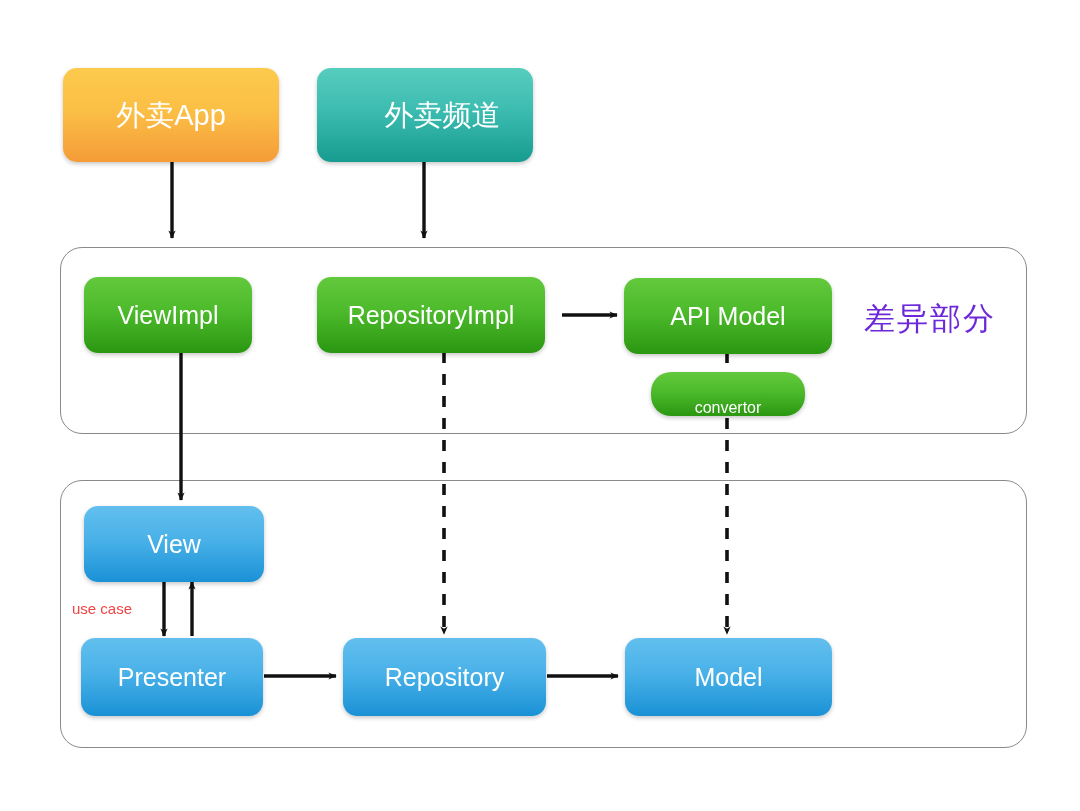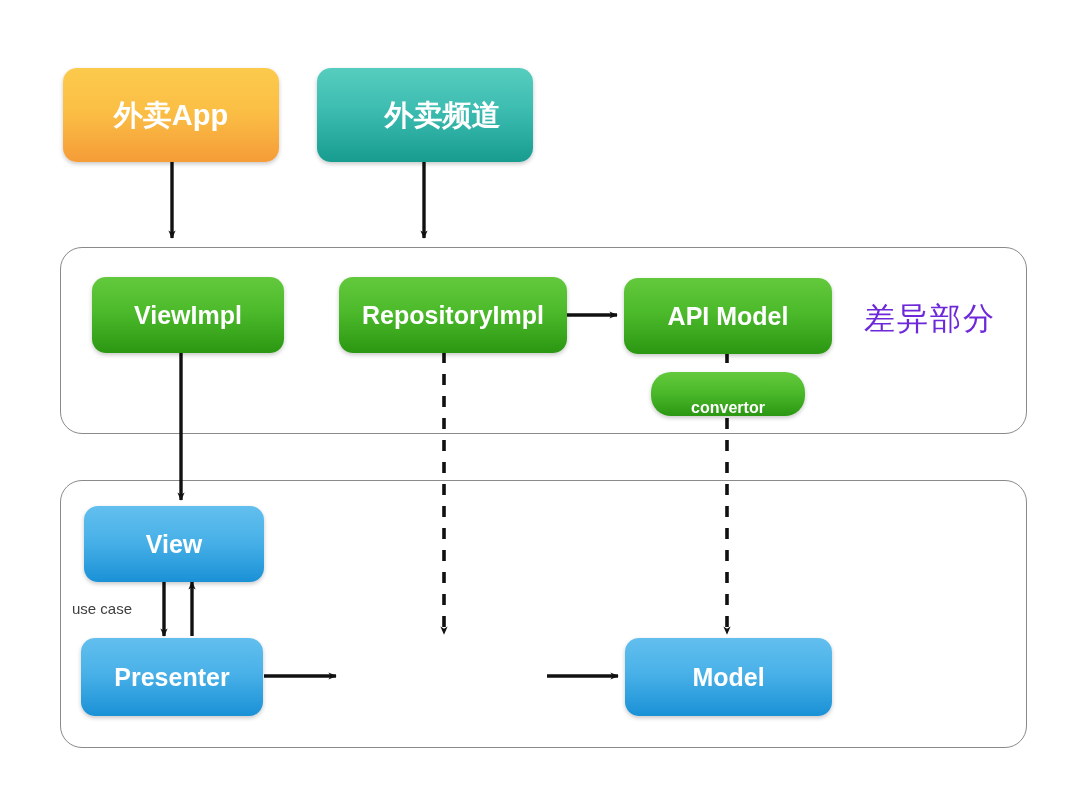--- a/index.html
+++ b/index.html
@@ -34,21 +34,20 @@
     display: flex;
     align-items: center;
     justify-content: center;
     color: #ffffff;
     text-align: center;
     border-radius: 14px;
     box-shadow: 0 2px 4px rgba(0,0,0,0.22);
     z-index: 5;
     line-height: 1;
     white-space: nowrap;
-    font-weight: bold;
   }
   .node.orange {
     background: linear-gradient(to bottom, #fcca4c 0%, #fbbf45 45%, #f59c38 100%);
   }
   .node.teal {
     background: linear-gradient(to bottom, #56cdbe 0%, #3cbcb0 45%, #189c90 100%);
   }
   .node.green {
     background: linear-gradient(to bottom, #63c93c 0%, #4cba2b 45%, #2b9712 100%);
   }
@@ -70,21 +69,21 @@
     color: #6d28d9;
     letter-spacing: 2px;
     white-space: nowrap;
     z-index: 4;
   }
 
   
   .edge-label {
     position: absolute;
     font-size: 15px;
-    color: #404040;
+    color: #ef4444;
     white-space: nowrap;
     z-index: 6;
   }
 
   
   #edges {
     position: absolute;
     left: 0;
     top: 0;
     width: 1080px;
@@ -152,25 +151,25 @@
   </div>
 
   <div class="node teal lbl-top" style="left:317px; top:68px; width:216px; height:94px;padding-left:35px;">
     <span>外卖频道</span>
   </div>
 
   <div class="panel" style="left:60px; top:247px; width:967px; height:187px;"></div>
 
   <div class="caption" style="left:864px; top:298px;">差异部分</div>
 
-  <div class="node green lbl-mid" style="left:84px; top:277px; width:192px; height:76px;margin-left:8px;">
+  <div class="node green lbl-mid" style="left:84px; top:277px; width:168px; height:76px;">
     <span>ViewImpl</span>
   </div>
 
-  <div class="node green lbl-mid" style="left:339px; top:277px; width:228px; height:76px;">
+  <div class="node green lbl-mid" style="left:317px; top:277px; width:228px; height:76px;">
     <span>RepositoryImpl</span>
   </div>
 
   <div class="node green lbl-mid" style="left:624px; top:278px; width:208px; height:76px;">
     <span>API Model</span>
   </div>
 
   <div class="node green pill lbl-small" style="left:651px; top:372px; width:154px; height:44px;align-items:flex-end;">
     <span>convertor</span>
   </div>
@@ -179,20 +178,23 @@
 
 
   <div class="node blue lbl-mid" style="left:81px; top:638px; width:182px; height:78px;">
     <span>Presenter</span>
   </div>
 
   <div class="node blue lbl-mid" style="left:84px; top:506px; width:180px; height:76px;">
     <span>View</span>
   </div>
 
+  <div class="node blue lbl-mid" style="left:343px; top:638px; width:203px; height:78px;">
+    <span>Repository</span>
+  </div>
 
   <div class="node blue lbl-mid" style="left:625px; top:638px; width:207px; height:78px;">
     <span>Model</span>
   </div>
 
   <div class="edge-label" style="left:72px; top:600px;">use case</div>
 
 </div>
 
 </body></html>

